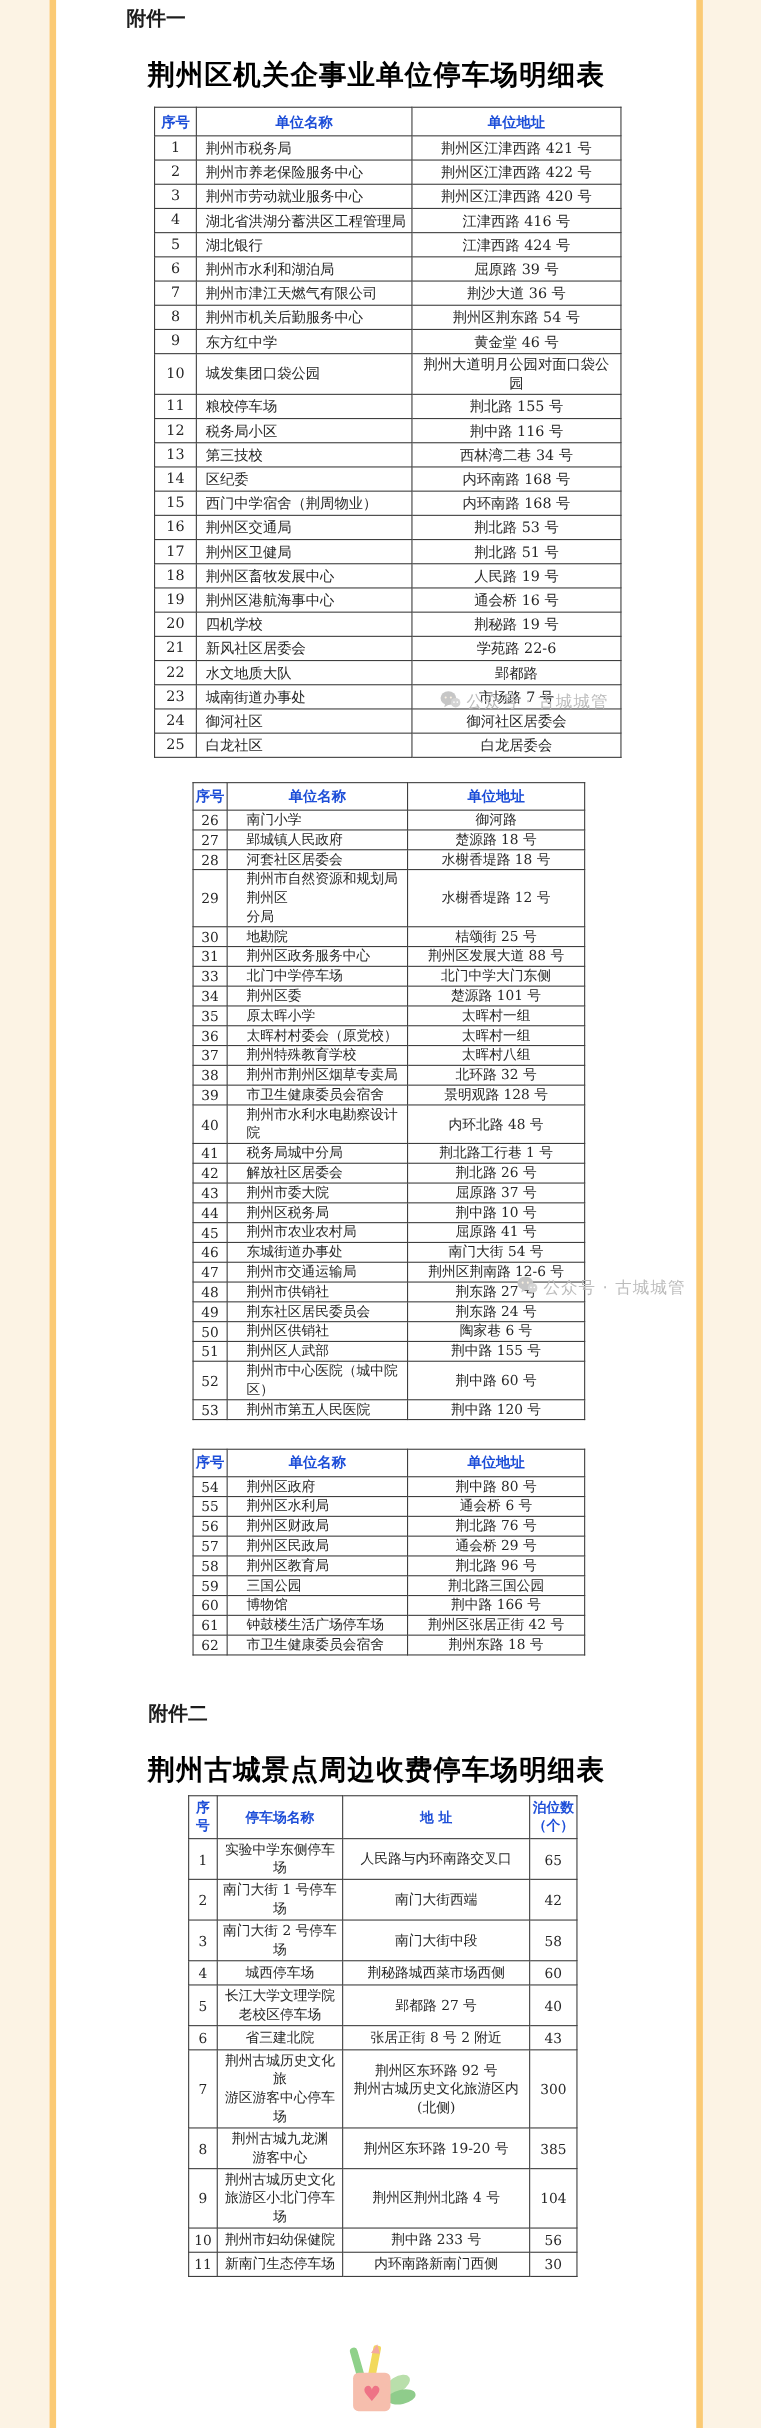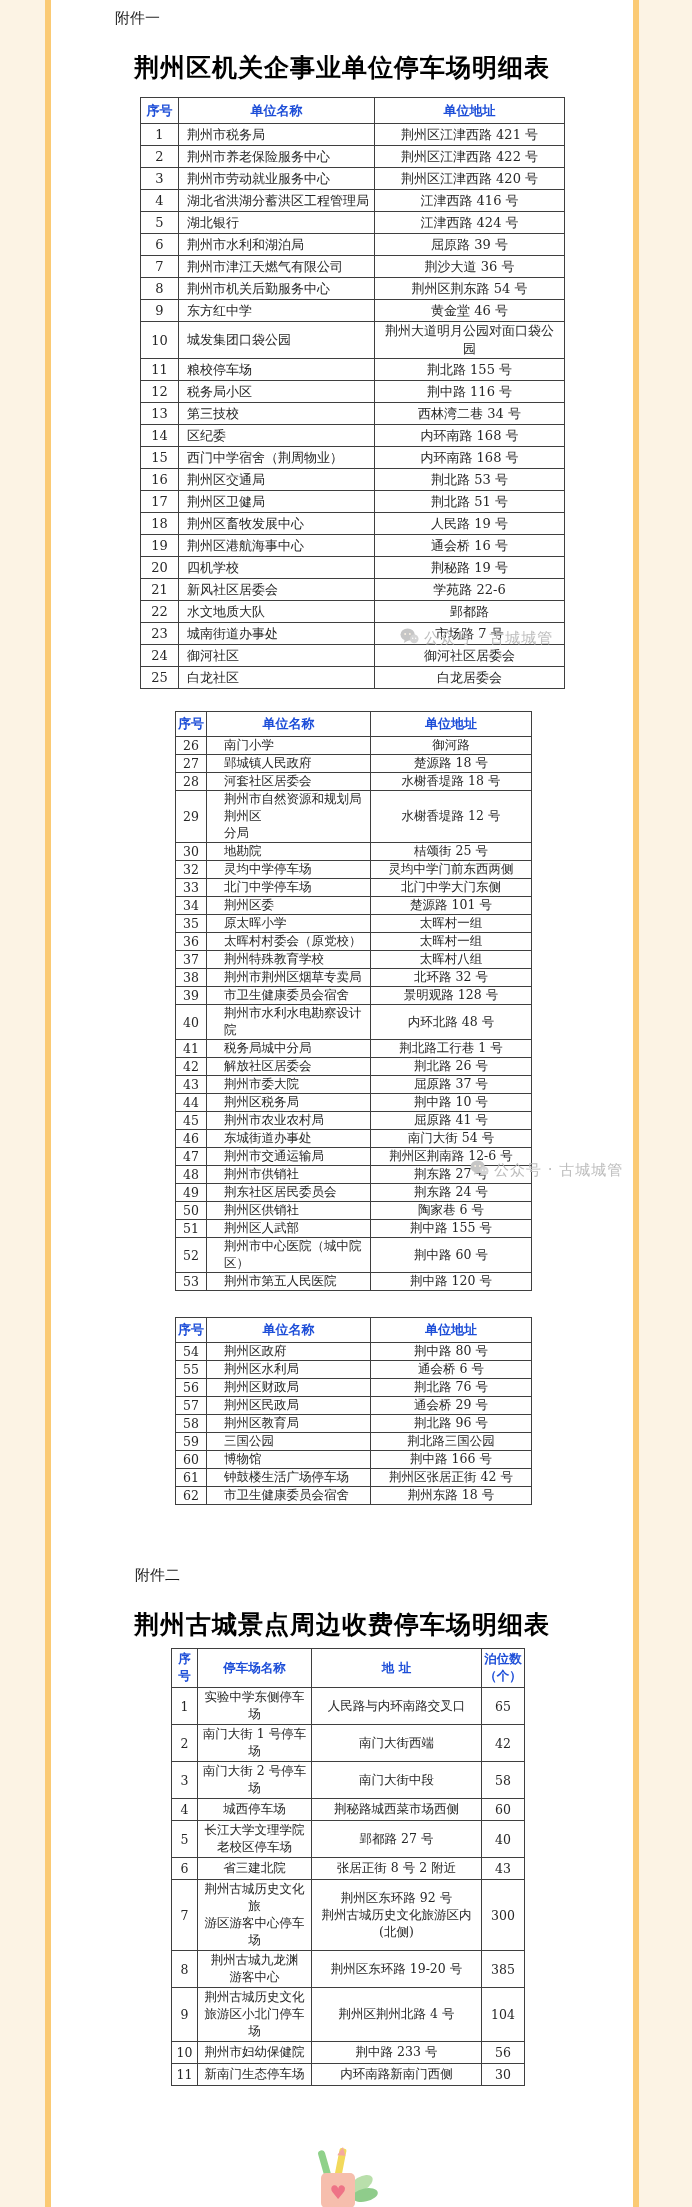--- a/index.html
+++ b/index.html
@@ -1,21 +1,21 @@
 <!DOCTYPE html>
 <html><head>
 <meta charset="utf-8">
 <style>
   html,body{margin:0;padding:0;}
   body{width:692px;background:#ffffff;font-family:"DejaVu Sans",sans-serif;color:#262626;}
   .page{background:#fcf3e4;padding:0;}
   .card{position:relative;margin-left:45px;width:594px;box-sizing:border-box;background:#ffffff;
         border-left:6px solid #fbca74;border-right:6px solid #fbca74;border-bottom:8px solid #f6c269;
         padding-top:8px;}
-  .att-label{margin:0 0 0 64px;font-size:15px;font-weight:normal;color:#1d1d1d;line-height:20px;}
+  .att-label{margin:0 0 0 64px;font-size:18px;font-weight:bold;color:#1d1d1d;line-height:20px;}
   .doc-title{margin:25px 0 0 0;text-align:center;font-size:25px;font-weight:bold;color:#000;line-height:30px;letter-spacing:1px;}
   table{border-collapse:collapse;table-layout:fixed;font-family:"DejaVu Serif",serif;}
   th,td{border:1px solid #3f3f3f;text-align:center;vertical-align:middle;white-space:pre-line;overflow:hidden;}
   th{font-weight:bold;font-size:13px;color:#1d4ed8;}
   td{font-size:13px;color:#262626;}
   .t1{width:424px;margin:14px 0 0 89px;}
   .t1 th{height:23px;}
   .t1 td{height:21px;padding:0 3px;}
   .t1 td:nth-child(2){text-align:left;padding-left:8px;margin-left:11px;}
   .t23{width:356px;margin:0 0 0 124px;}
@@ -23,21 +23,21 @@
   .t23 td{height:16px;padding:0 3px;font-size:12.5px;}
   .t23 td:nth-child(2){text-align:left;padding-left:17px;}
   .t2{margin-top:22px;}
   .t3{margin-top:26px;}
   .t4{width:353px;margin:8px 0 0 120px;}
   .t4 th{height:30px;font-size:12.5px;padding:2px 1px;}
   .t4 td{height:19px;padding:1px 2px;font-size:12.5px;}
   .watermark{position:absolute;display:flex;align-items:center;gap:5px;color:#bcbcbc;font-size:15px;letter-spacing:1px;white-space:nowrap;}
   .wm1{left:349px;top:628px;}
   .wm2{left:419px;top:1160px;}
-  .att2-label{margin-top:60px;padding-left:20px;}
+  .att2-label{margin-top:44px;padding-left:20px;}
   .end-wrap{margin-top:60px;text-align:center;}
   .end-label{margin-top:6px;text-align:center;font-size:19px;color:#5f5f5f;letter-spacing:3px;line-height:24px;}
 </style>
 </head>
 <body>
 
 <div class="page">
   <div class="card">
 
     <div class="att-label">附件一</div>
@@ -235,23 +235,23 @@
             <td>荆州市自然资源和规划局荆州区
 分局</td>
             <td>水榭香堤路 12 号</td>
           </tr>
           <tr>
             <td>30</td>
             <td>地勘院</td>
             <td>桔颂街 25 号</td>
           </tr>
           <tr>
-            <td>32</td>
-            <td>灵均中学停车场</td>
-            <td>灵均中学门前东西两侧</td>
+            <td>31</td>
+            <td>荆州区政务服务中心</td>
+            <td>荆州区发展大道 88 号</td>
           </tr>
           <tr>
             <td>33</td>
             <td>北门中学停车场</td>
             <td>北门中学大门东侧</td>
           </tr>
           <tr>
             <td>34</td>
             <td>荆州区委</td>
             <td>楚源路 101 号</td>

